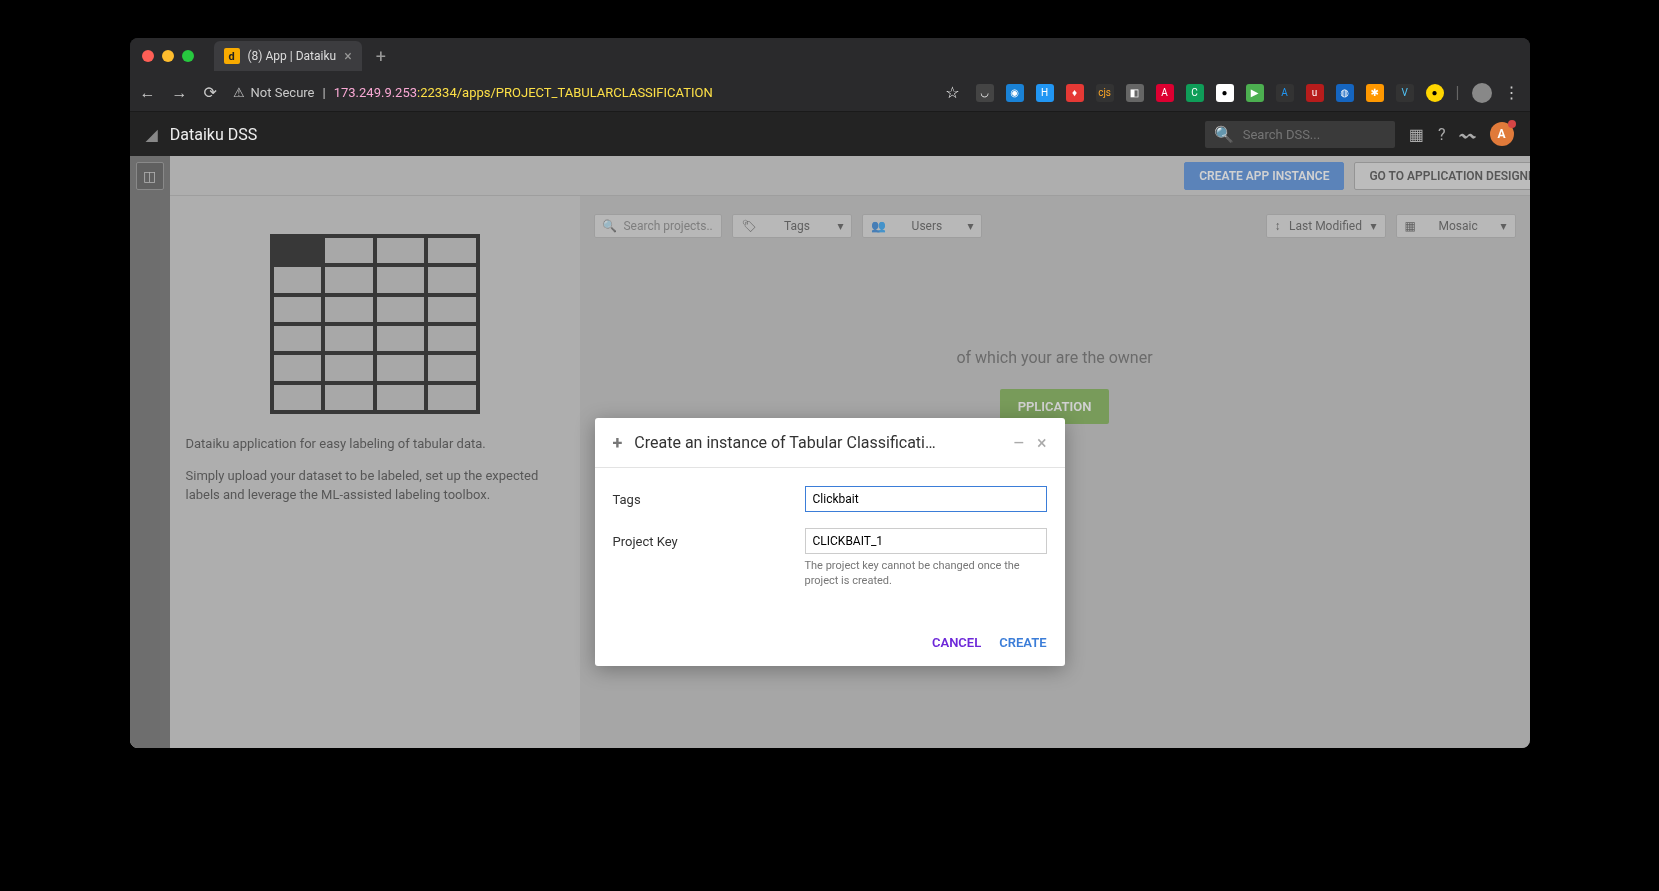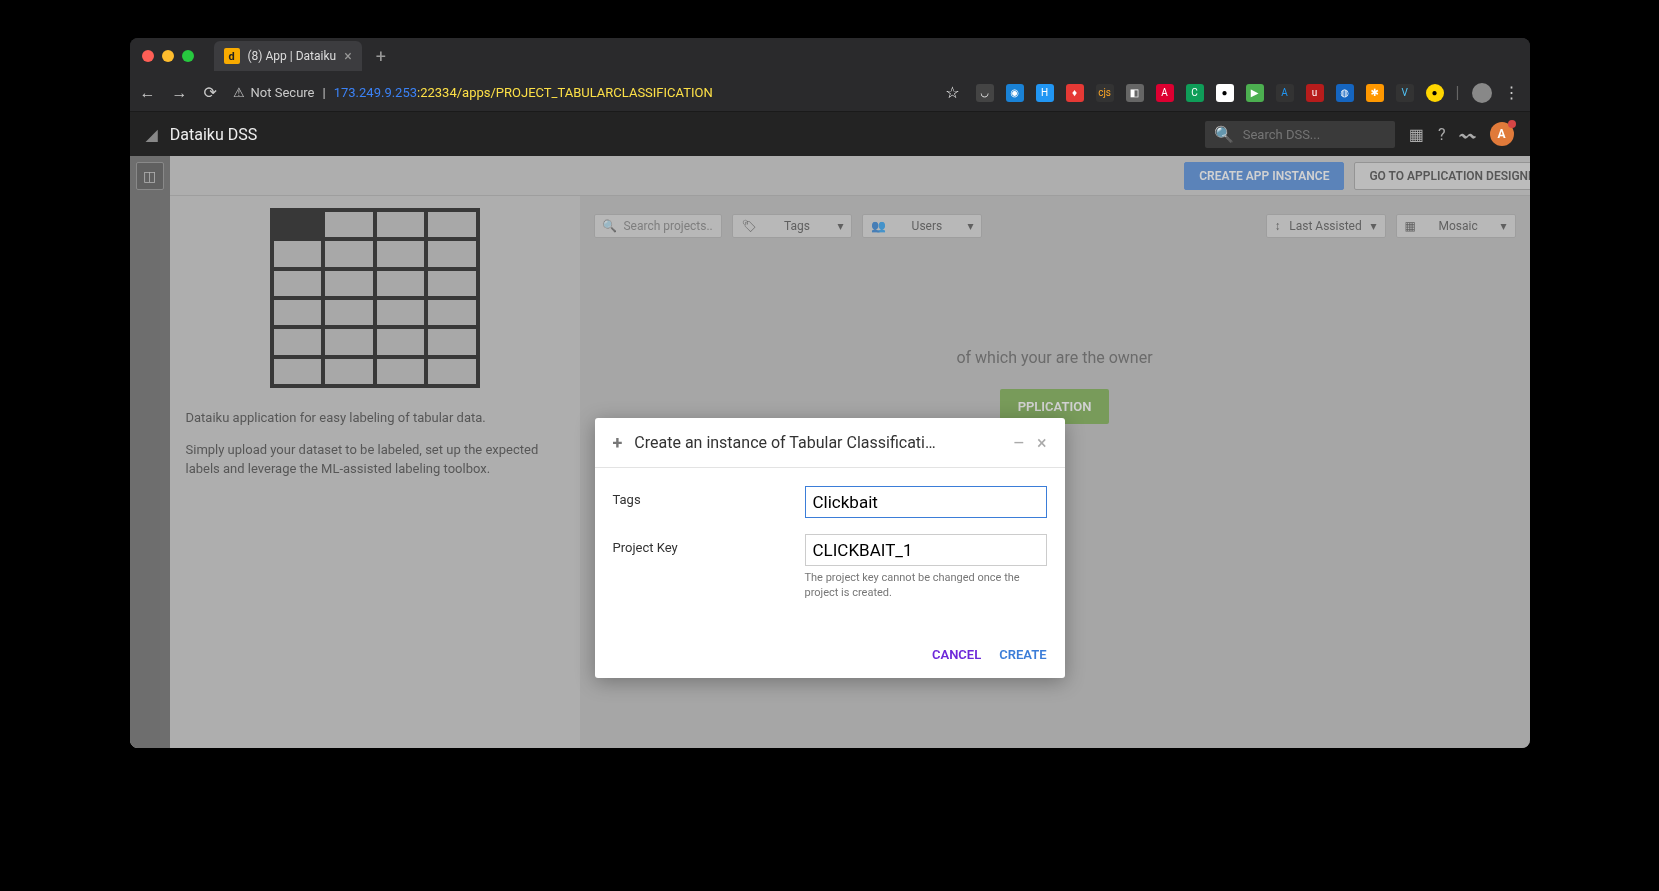--- a/index.html
+++ b/index.html
@@ -13,42 +13,42 @@
 .tl.green { background: #27c93f; }
 .tab { background: #3c3c3f; height: 30px; display: flex; align-items: center; padding: 0 10px; margin-left: 12px; border-radius: 6px 6px 0 0; gap: 8px; color: #ddd; font-size: 12px; }
 .tab-icon { width: 16px; height: 16px; background: #f9ab00; display: flex; align-items: center; justify-content: center; font-weight: bold; font-size: 11px; color: #222; border-radius: 2px; }
 .tab-close { color: #999; cursor: pointer; font-size: 14px; }
 .new-tab { color: #999; font-size: 18px; margin-left: 6px; cursor: pointer; }
 .addr-bar { height: 38px; background: #2a2a2c; display: flex; align-items: center; padding: 0 10px; gap: 16px; border-bottom: 1px solid #1a1a1a; }
 .nav-btns { display: flex; gap: 16px; color: #c9c9c9; }
 .nav-btn { cursor: pointer; font-size: 16px; }
 .url-area { flex: 1; display: flex; align-items: center; gap: 8px; color: #c9c9c9; font-size: 13px; }
 .url-secure { display: flex; align-items: center; gap: 6px; }
-.url-host { color: #3b82f6; }
+.url-host { color: #f9a8d4; }
 .url-path { color: #fde047; }
 .ext-icons { display: flex; gap: 12px; align-items: center; }
 .ext-icon { width: 18px; height: 18px; border-radius: 3px; display: flex; align-items: center; justify-content: center; font-size: 10px; color: #fff; cursor: pointer; }
 .ext-star { color: #fff; font-size: 16px; }
 .avatar-ext { width: 20px; height: 20px; border-radius: 50%; background: #888; }
 .menu-dots { color: #ccc; font-size: 16px; cursor: pointer; }
 .app-content { flex: 1; background: #232323; display: flex; flex-direction: column; }
 .app-header { height: 44px; background: #232323; display: flex; align-items: center; padding: 0 16px; gap: 12px; color: #fff; }
 .bird-icon { color: #888; font-size: 16px; }
 .app-brand { font-size: 16px; font-weight: 400; color: #eee; }
 .header-right { margin-left: auto; display: flex; align-items: center; gap: 14px; }
 .search-box { background: #3a3a3a; border-radius: 2px; padding: 4px 10px; display: flex; align-items: center; gap: 8px; width: 190px; }
 .search-box input { background: transparent; border: none; color: #aaa; font-size: 13px; outline: none; width: 100%; }
 .hdr-icon { color: #aaa; font-size: 16px; cursor: pointer; }
 .user-avatar { width: 24px; height: 24px; border-radius: 50%; background: #e07a3a; color: #fff; display: flex; align-items: center; justify-content: center; font-size: 12px; font-weight: bold; position: relative; }
 .user-avatar::after { content: ''; position: absolute; top: -2px; right: -2px; width: 8px; height: 8px; background: #d64545; border-radius: 50%; }
 .page-body { flex: 1; display: flex; background: #b8b8b8; position: relative; }
 .overlay { position: absolute; inset: 0; background: rgba(140,140,140,0.4); z-index: 5; }
 .side-icon-col { width: 40px; background: #5a5a5a; display: flex; flex-direction: column; align-items: center; padding: 6px 0; }
 .side-icon { width: 28px; height: 28px; background: #444; border: 1px solid #888; border-radius: 2px; display: flex; align-items: center; justify-content: center; color: #ccc; font-size: 14px; }
-.sidebar { width: 410px; background: #c5c5c5; padding: 4px 16px; }
+.sidebar { width: 410px; background: #c5c5c5; padding: 30px 16px; }
 .project-title-row { background: #c5c5c5; height: 40px; display: flex; align-items: center; padding: 0 12px; font-size: 18px; color: #222; border-bottom: 1px solid #aaa; width: 100%; position: absolute; top: 0; left: 40px; right: 0; z-index: 2; }
 .title-actions { margin-left: auto; display: flex; gap: 10px; }
 .btn { padding: 6px 14px; font-size: 12px; font-weight: 600; border-radius: 2px; cursor: pointer; border: 1px solid #999; }
 .btn-primary { background: #3b7dd8; color: #fff; border-color: #3b7dd8; }
 .btn-default { background: #ddd; color: #333; }
 .sidebar-content { margin-top: 48px; }
 .table-graphic { width: 210px; height: 180px; margin: 0 auto 20px; }
 .table-graphic table { width: 100%; height: 100%; border-collapse: collapse; }
 .table-graphic td { border: 4px solid #000; background: #bbb; }
 .table-graphic td.blk { background: #000; }
@@ -66,21 +66,21 @@
 .modal { position: absolute; top: 262px; left: 50%; transform: translateX(-50%); width: 470px; background: #fff; border-radius: 3px; box-shadow: 0 4px 20px rgba(0,0,0,0.3); z-index: 10; }
 .modal-header { display: flex; align-items: center; padding: 14px 18px; border-bottom: 1px solid #e3e3e3; gap: 12px; }
 .modal-plus { color: #777; font-size: 18px; font-weight: bold; }
 .modal-title { font-size: 16px; color: #333; flex: 1; white-space: nowrap; overflow: hidden; text-overflow: ellipsis; }
 .modal-min { color: #aaa; cursor: pointer; font-size: 18px; }
 .modal-close { color: #aaa; cursor: pointer; font-size: 18px; }
 .modal-body { padding: 18px; }
 .form-row { display: flex; align-items: flex-start; margin-bottom: 16px; gap: 12px; }
 .form-label { width: 180px; font-size: 13px; color: #333; padding-top: 6px; }
 .form-field { flex: 1; }
-.form-input { width: 100%; border: 1px solid #3b7dd8; padding: 5px 7px; font-size: 17px; outline: none; }
+.form-input { width: 100%; border: 1px solid #3b7dd8; padding: 5px 7px; font-size: 12px; outline: none; }
 .form-input.plain { border: 1px solid #ccc; }
 .form-hint { font-size: 11px; color: #777; margin-top: 4px; line-height: 1.4; }
 .modal-footer { display: flex; justify-content: flex-end; gap: 18px; padding: 12px 18px 16px; }
 .modal-btn { font-size: 13px; font-weight: 600; background: transparent; border: none; cursor: pointer; }
 .modal-btn.cancel { color: #6d28d9; }
 .modal-btn.create { color: #3b7dd8; }
 </style>
 </head>
 <body>
 
@@ -228,21 +228,21 @@
             <span>▾</span>
           </div>
           <div class="filter-ctrl filter-dd">
             <span>👥</span>
             <span>Users</span>
             <span>▾</span>
           </div>
           <div class="filter-spacer"></div>
           <div class="filter-ctrl filter-dd">
             <span>↕</span>
-            <span>Last Assisted</span>
+            <span>Last Modified</span>
             <span>▾</span>
           </div>
           <div class="filter-ctrl filter-dd">
             <span>▦</span>
             <span>Mosaic</span>
             <span>▾</span>
           </div>
         </div>
 
         <div class="empty-state">

